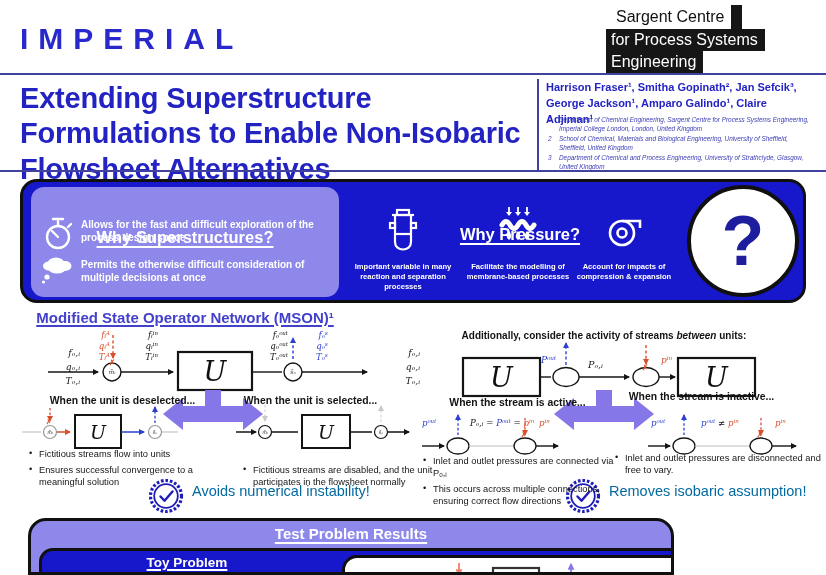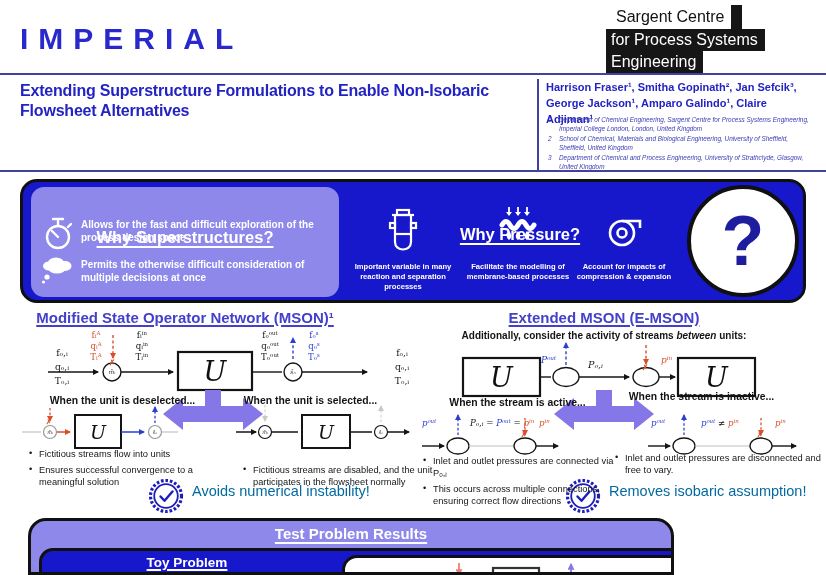--- a/index.html
+++ b/index.html
@@ -7,41 +7,41 @@
        font-family:"Liberation Sans",sans-serif;-webkit-font-smoothing:antialiased;}
   .abs{position:absolute;}
   .rule{position:absolute;left:0;width:826px;height:2px;background:#41419e;}
   .vrule{position:absolute;width:2px;background:#41419e;}
   
   .imperial{font-weight:800;font-size:30px;letter-spacing:10px;color:#2828cd;}
   .sargent{display:flex;flex-direction:column;align-items:flex-start;font-size:16px;line-height:1.2;color:#111;}
   .sargent .l1{display:flex;align-items:center;margin-left:10px;background:#fff;}
   .sargent .bar{display:inline-block;width:11px;height:24px;background:#161616;margin-left:6px;}
   .sargent .blk{background:#161616;color:#fff;padding:1px 7px 2px 5px;}
-  .title{font-size:16px;line-height:1.22;font-weight:800;color:#2323c3;letter-spacing:-.2px;}
+  .title{font-size:29px;line-height:1.22;font-weight:800;color:#2323c3;letter-spacing:-.2px;}
   .authors{font-size:11px;font-weight:700;color:#2323c3;line-height:1.45;}
   .affils{font-size:6.4px;font-style:italic;color:#3a3cb5;line-height:1.4;}
   .affils .row{display:flex;gap:5px;margin-bottom:1px;}
   .affils .n{flex:0 0 6px;}
   
   .banner{position:absolute;left:20px;top:179px;width:786px;height:124px;background:#1717cb;
           border:3px solid #101010;border-radius:17px;box-sizing:border-box;}
   .lpanel{position:absolute;left:8px;top:5px;width:308px;height:110px;background:#8d88ea;border-radius:13px;}
   .bhead{color:#fff;font-weight:800;font-size:16.5px;text-align:center;
          text-decoration:underline;text-decoration-thickness:2px;text-underline-offset:3px;margin-top:36px;}
   .bpt{color:#fff;font-weight:700;font-size:10px;line-height:1.32;}
   .cap{position:absolute;color:#fff;font-weight:700;font-size:7.6px;line-height:1.3;text-align:center;}
   .qcircle{position:absolute;left:664px;top:3px;width:112px;height:112px;background:#fff;border:4px solid #101010;
            border-radius:50%;box-sizing:border-box;display:flex;align-items:center;justify-content:center;}
   .qmark{font-size:70px;font-weight:800;color:#1d1d9e;line-height:1;}
   
   .sech{position:absolute;font-weight:800;font-size:15px;color:#4340cc;text-align:center;
         text-decoration:underline;text-decoration-thickness:2px;text-underline-offset:2px;}
-  .st{position:absolute;text-align:center;font-size:8.6px;line-height:11px;color:#141414;
-      font-family:"DejaVu Serif","DejaVu Sans",serif;}
+  .st{position:absolute;text-align:right;font-size:8.6px;line-height:11px;color:#141414;
+      font-family:"DejaVu Serif","DejaVu Sans",serif;font-style:italic;}
   .st.big{font-size:9.2px;line-height:14px;}
   .red{color:#d94e2b;}
   .blu{color:#2d3fd1;}
   .ulab{position:absolute;display:flex;align-items:center;justify-content:center;
         font-family:"DejaVu Serif","DejaVu Sans",serif;font-style:italic;color:#101010;}
   .clab{position:absolute;text-align:center;font-size:6px;color:#333;
         font-family:"DejaVu Serif","DejaVu Sans",serif;font-style:italic;line-height:1;}
   .when{position:absolute;font-size:10.4px;font-weight:800;color:#141414;text-align:center;}
   .bullets{position:absolute;}
   .bullets .b{position:relative;padding-left:11px;font-size:9.3px;line-height:1.28;color:#161616;margin-bottom:4px;}
@@ -336,21 +336,20 @@
       <line x1="341" y1="113" x2="341" y2="130" stroke="#d94e2b" stroke-width="1.3" stroke-dasharray="2.6 2" marker-end="url(#br)"></line>
       <line x1="352" y1="141" x2="376" y2="141" stroke="#141414" stroke-width="1.4" marker-end="url(#bm)"></line>
     </g>
     <g transform="translate(163,191)">
       <circle r="15.5" fill="#fff" stroke="#1f1db8" stroke-width="3.2" stroke-dasharray="2.6 1.9"></circle>
       <circle r="11.8" fill="none" stroke="#1f1db8" stroke-width="1.8"></circle>
       <path d="M-5.5,0.5 L-1.5,4.8 L6.5,-4.5" fill="none" stroke="#1f1db8" stroke-width="2.4" stroke-linecap="round" stroke-linejoin="round"></path>
     </g>
   </svg>
 
-  <div class="sech" style="left:34px;top:4px;width:300px;">Extended MSON (E-MSON)</div>
   <div class="abs" style="left:14px;top:25px;width:340px;text-align:center;font-size:10px;font-weight:700;color:#141414;">
     <span>Additionally, consider the activity of streams </span><span style="font-style:italic;">between</span><span> units:</span>
   </div>
 
   <div class="ulab" style="left:43px;top:53px;width:77px;height:38px;font-size:27px;">U</div>
   <div class="ulab" style="left:258px;top:53px;width:77px;height:38px;font-size:27px;">U</div>
   <div class="plbl blu" style="left:121px;top:50px;">Pᵒᵘᵗ</div>
   <div class="plbl" style="left:168px;top:54px;font-size:9.5px;color:#141414;">Pₒ,ᵢ</div>
   <div class="plbl red" style="left:241px;top:50px;">pⁱⁿ</div>
   <div class="xmk" style="left:222px;top:59px;">✗</div>

